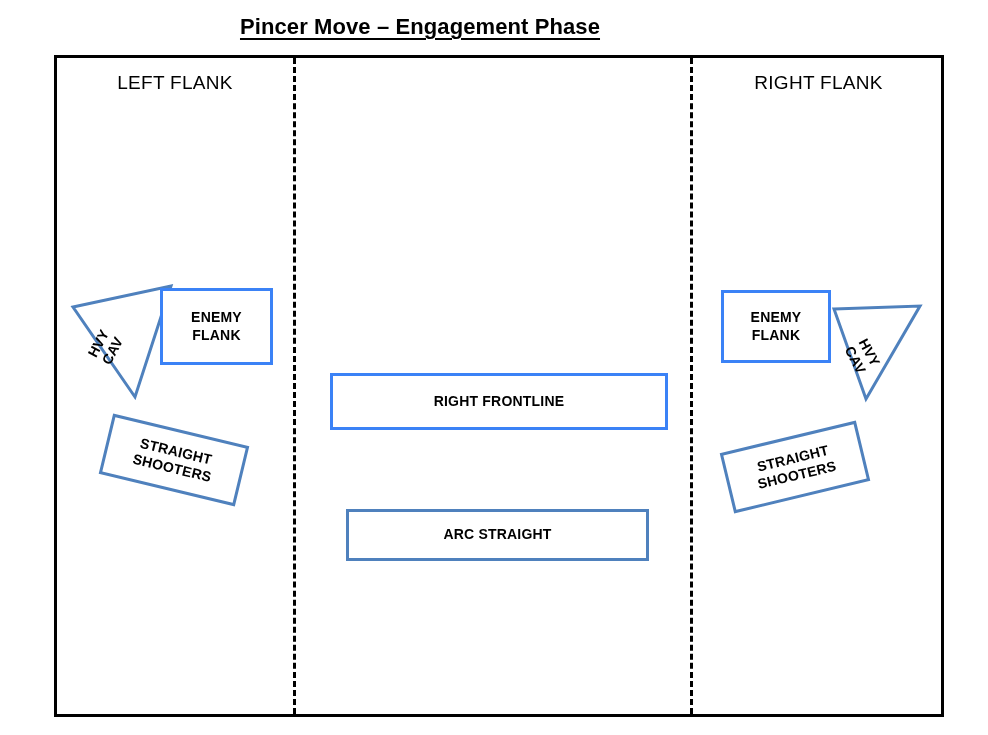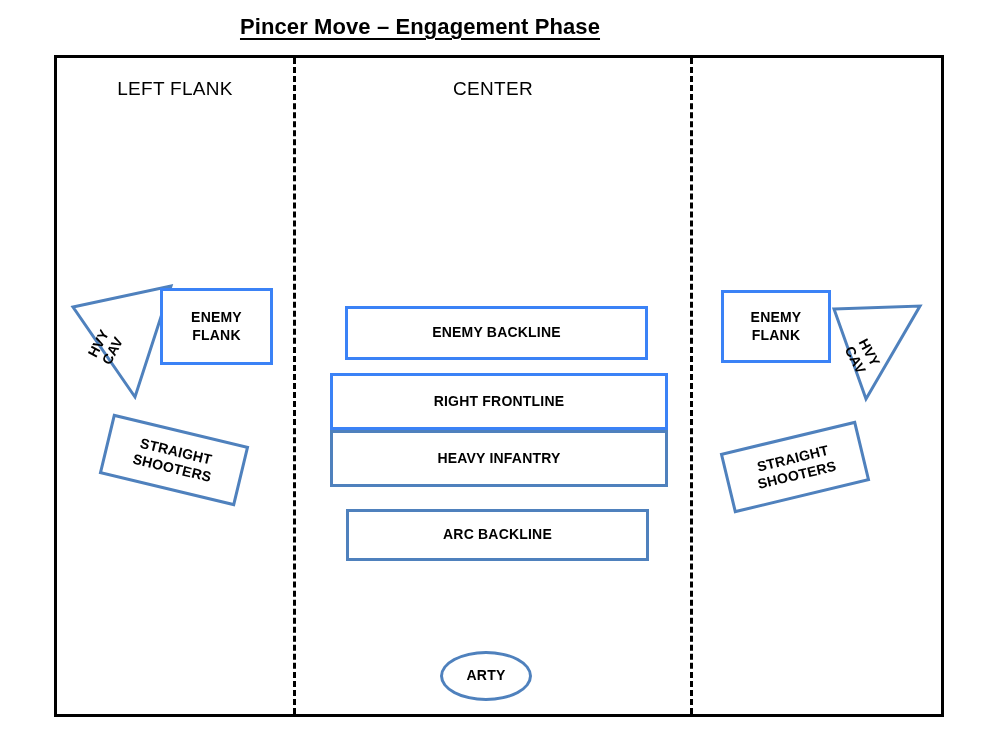--- a/index.html
+++ b/index.html
@@ -48,21 +48,21 @@
     top: 0;
     width: 0;
     height: 100%;
     border-left: 3px dashed #000000;
   }
   #divider-left  { left: 236px; }
   #divider-right { left: 633px; }
 
   .lane-header {
     position: absolute;
-    top: 20px;
+    top: 14px;
     font-size: 19px;
     font-weight: normal;
     text-align: center;
     white-space: nowrap;
     letter-spacing: 0.3px;
   }
   #lane-header-left   { left: 0px;   width: 236px; }
   #lane-header-center { left: 239px; width: 394px; }
   #lane-header-right  { left: 636px; width: 251px; }
 
@@ -146,21 +146,21 @@
 <body>
 
 <div id="diagram-title">Pincer Move – Engagement Phase</div>
 
 <div id="battlefield">
 
   <div id="divider-left" class="lane-divider"></div>
   <div id="divider-right" class="lane-divider"></div>
 
   <div id="lane-header-left" class="lane-header">LEFT FLANK</div>
-  <div id="lane-header-center" class="lane-header">CENTER</div>
+  <div id="lane-header-right" class="lane-header">RIGHT FLANK</div>
 
   <div id="cav-left-wrap" class="cav-wrap">
     <svg width="105" height="118" viewBox="0 0 105 118">
       <polygon points="59,80 157,59 121,170" transform="translate(-51,-59)" fill="#ffffff" stroke="#4f81bd" stroke-width="3" stroke-linejoin="miter"></polygon>
     </svg>
     <div id="cav-left-label" class="cav-label">
       <div>HVY</div>
       <div>CAV</div>
     </div>
   </div>
@@ -172,25 +172,22 @@
     </div>
   </div>
 
   <div id="straight-shooters-left" class="unit blue">
     <div>
       <div>STRAIGHT</div>
       <div>SHOOTERS</div>
     </div>
   </div>
 
-  <div id="enemy-backline" class="unit red">ENEMY BACKLINE</div>
   <div id="enemy-frontline" class="unit red">RIGHT FRONTLINE</div>
-  <div id="heavy-infantry" class="unit blue">HEAVY INFANTRY</div>
-  <div id="arc-shooters" class="unit blue">ARC BACKLINE</div>
-  <div id="arty" class="unit blue ellipse">ARTY</div>
+  <div id="arc-shooters" class="unit blue">ARC STRAIGHT</div>
 
   <div id="enemy-flank-right" class="unit red">
     <div>
       <div>ENEMY</div>
       <div>FLANK</div>
     </div>
   </div>
 
   <div id="cav-right-wrap" class="cav-wrap">
     <svg width="92" height="100" viewBox="0 0 92 100">

